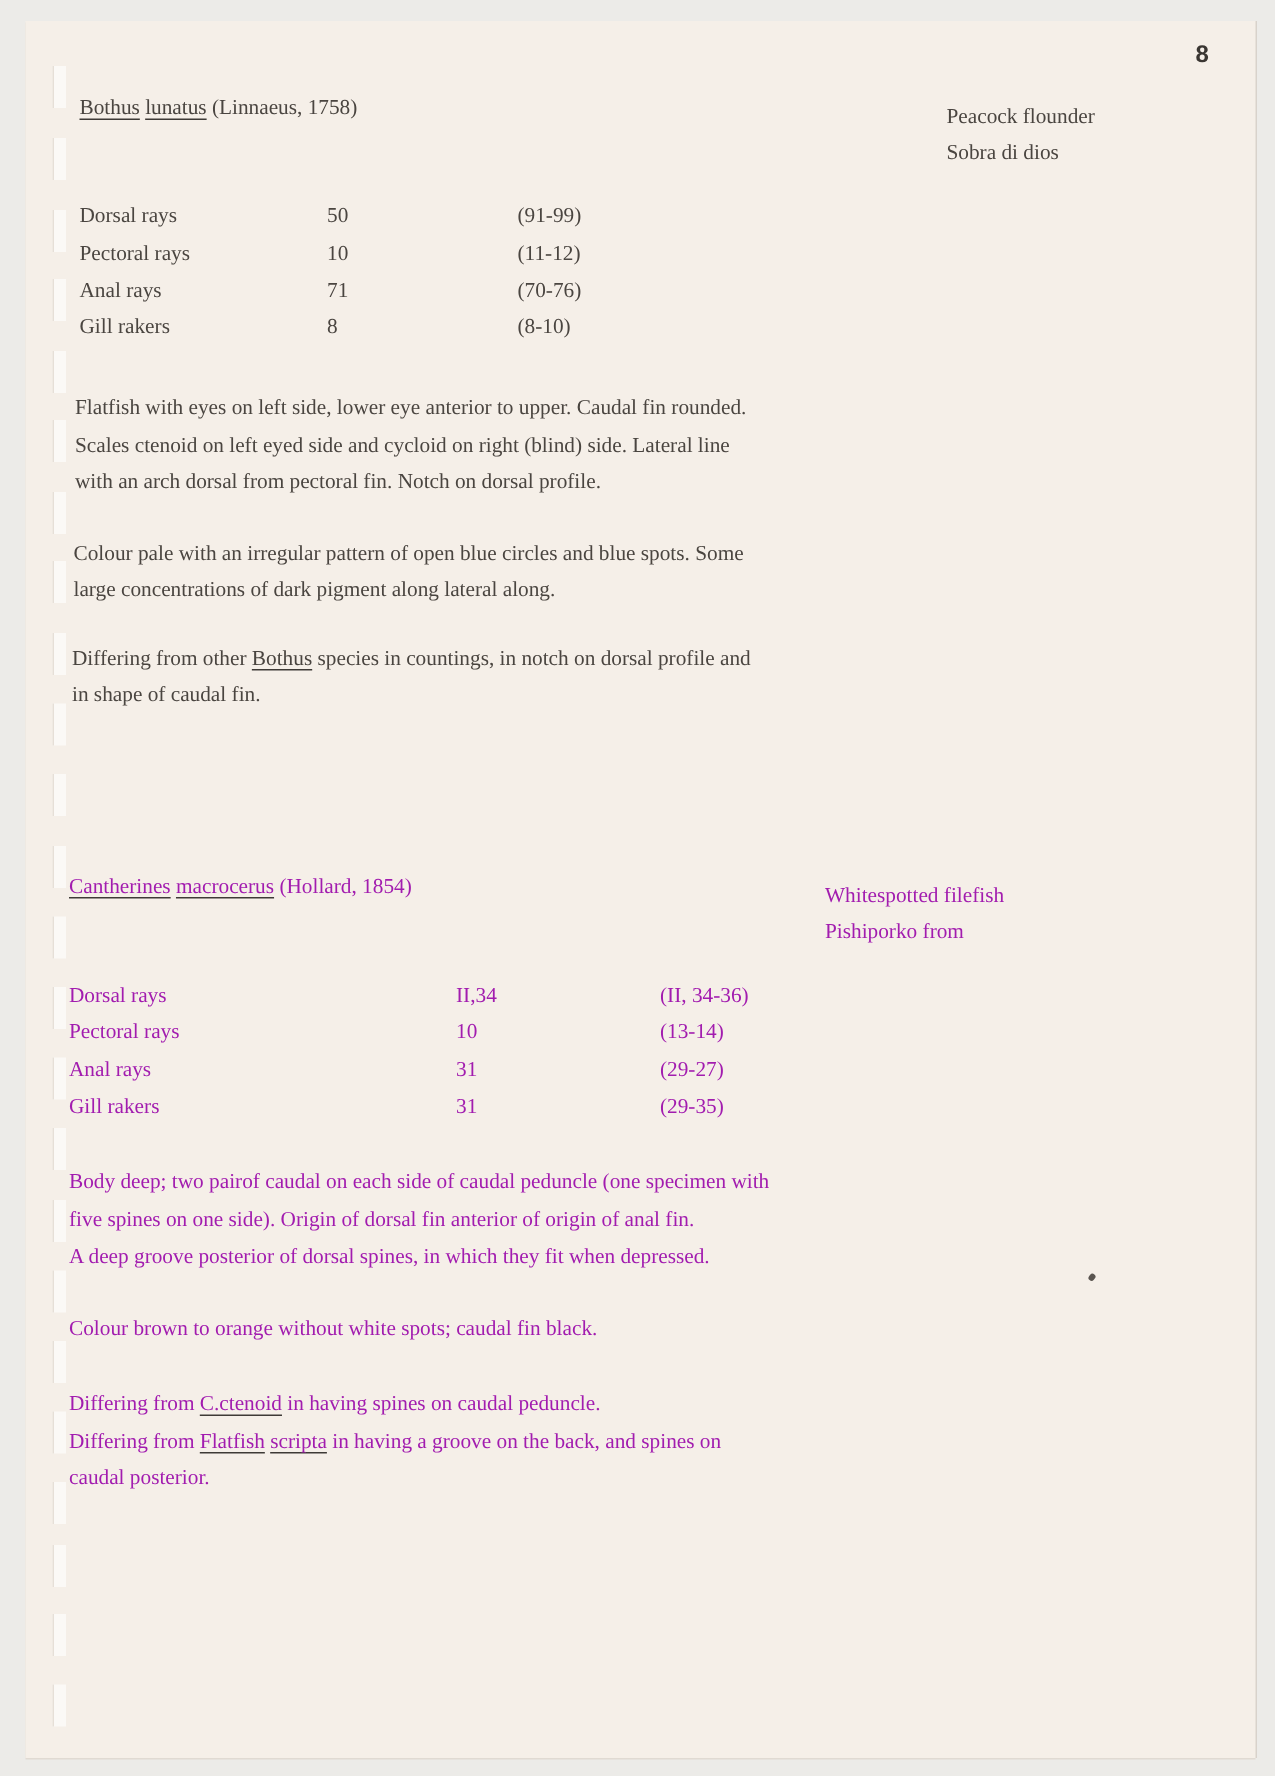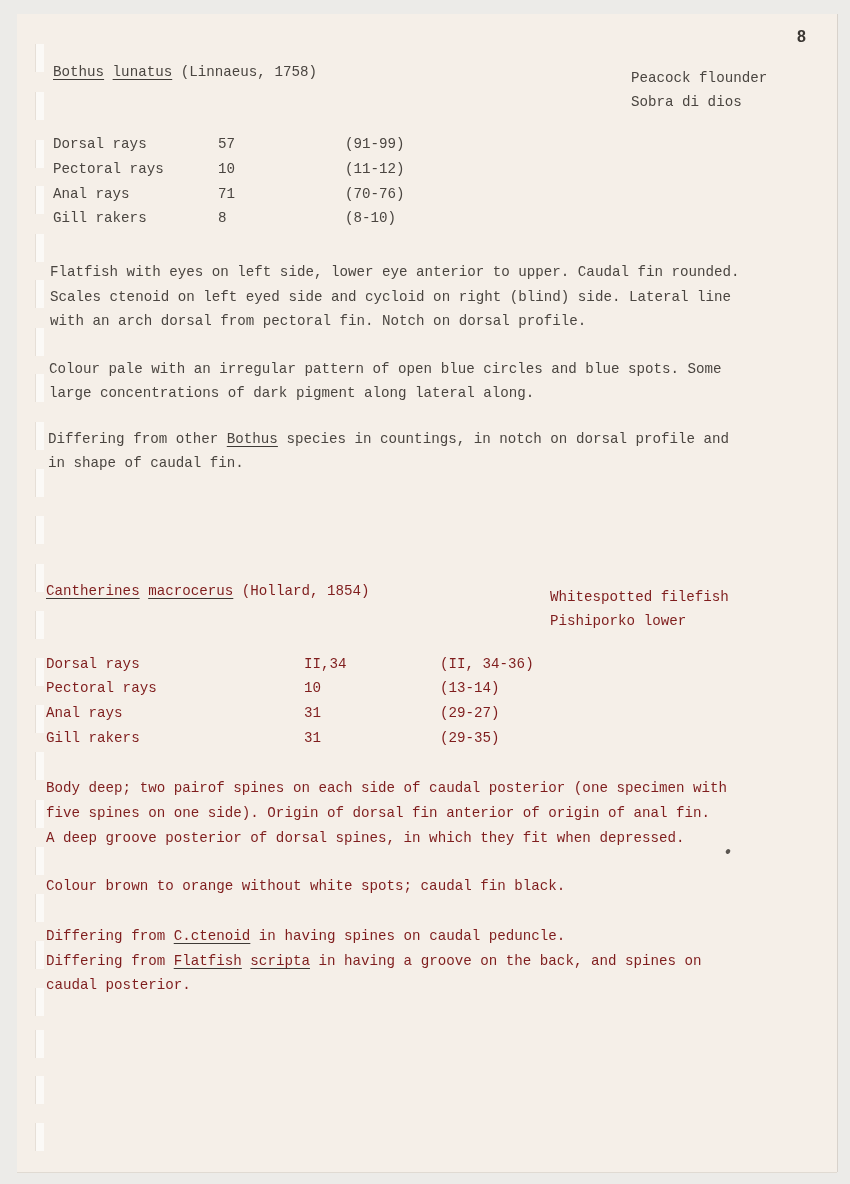--- a/index.html
+++ b/index.html
@@ -10,22 +10,22 @@
   }
   .page {
     position: absolute; left: 17px; top: 14px; width: 820px; height: 1158px;
     background: #f5efe8;
     box-shadow: 1px 0 0 #d8d2cb, 0 1px 0 #e0dad2;
   }
   .hole {
     position: absolute; left: 18px; width: 8px; height: 28px;
     background: #fbf9f6; border-left: 1px solid #e6dfd7;
   }
-  .t { position: absolute; white-space: pre; font-size: 14.2px; line-height: 24px; color: #4a4540; }
-  .faint { color: #7f1d1d; }
+  .t { position: absolute; white-space: pre; font-size: 14.2px; line-height: 24px; color: #4a4540; font-family: Liberation Serif, serif; }
+  .faint { color: #a21caf; }
   .u { text-decoration: underline; text-decoration-color: #3e3a36; text-underline-offset: 3px; }
   .page-num {
     position: absolute; left: 797px; top: 28px; font-family: "Liberation Sans", sans-serif;
     font-weight: bold; font-size: 16px; color: #3a3632;
   }
   .smudge { position: absolute; left: 726px; top: 849px; width: 4px; height: 5px; background: #5a5550; border-radius: 2px; transform: rotate(40deg); }
 </style>
 </head>
 <body>
 
@@ -59,21 +59,21 @@
 
 <div class="page-num">8</div>
 
 <div class="t" style="left:53px;top:60px"><span class="u">Bothus</span> <span class="u">lunatus</span> <span>(Linnaeus, 1758)</span></div>
 
 <div class="t" style="left:631px;top:66px">Peacock flounder</div>
 <div class="t" style="left:631px;top:90px">Sobra di dios</div>
 
 <div>
   <div class="t" style="left:53px;top:132px">Dorsal rays</div>
-  <div class="t" style="left:218px;top:132px">57</div>
+  <div class="t" style="left:218px;top:132px">50</div>
   <div class="t" style="left:345px;top:132px">(91-99)</div>
 
   <div class="t" style="left:53px;top:157px">Pectoral rays</div>
   <div class="t" style="left:218px;top:157px">10</div>
   <div class="t" style="left:345px;top:157px">(11-12)</div>
 
   <div class="t" style="left:53px;top:182px">Anal rays</div>
   <div class="t" style="left:218px;top:182px">71</div>
   <div class="t" style="left:345px;top:182px">(70-76)</div>
 
@@ -94,42 +94,42 @@
 </div>
 
 <div>
   <div class="t" style="left:48px;top:427px"><span>Differing from other </span><span class="u">Bothus</span><span> species in countings, in notch on dorsal profile and</span></div>
   <div class="t" style="left:48px;top:451px">in shape of caudal fin.</div>
 </div>
 
 <div class="t faint" style="left:46px;top:579px"><span class="u">Cantherines</span> <span class="u">macrocerus</span> <span>(Hollard, 1854)</span></div>
 
 <div class="t faint" style="left:550px;top:585px">Whitespotted filefish</div>
-<div class="t faint" style="left:550px;top:609px">Pishiporko lower</div>
+<div class="t faint" style="left:550px;top:609px">Pishiporko from</div>
 
 <div>
   <div class="t faint" style="left:46px;top:652px">Dorsal rays</div>
   <div class="t faint" style="left:304px;top:652px">II,34</div>
   <div class="t faint" style="left:440px;top:652px">(II, 34-36)</div>
 
   <div class="t faint" style="left:46px;top:676px">Pectoral rays</div>
   <div class="t faint" style="left:304px;top:676px">10</div>
   <div class="t faint" style="left:440px;top:676px">(13-14)</div>
 
   <div class="t faint" style="left:46px;top:701px">Anal rays</div>
   <div class="t faint" style="left:304px;top:701px">31</div>
   <div class="t faint" style="left:440px;top:701px">(29-27)</div>
 
   <div class="t faint" style="left:46px;top:726px">Gill rakers</div>
   <div class="t faint" style="left:304px;top:726px">31</div>
   <div class="t faint" style="left:440px;top:726px">(29-35)</div>
 </div>
 
 <div>
-  <div class="t faint" style="left:46px;top:776px">Body deep; two pairof spines on each side of caudal posterior (one specimen with</div>
+  <div class="t faint" style="left:46px;top:776px">Body deep; two pairof caudal on each side of caudal peduncle (one specimen with</div>
   <div class="t faint" style="left:46px;top:801px">five spines on one side). Origin of dorsal fin anterior of origin of anal fin.</div>
   <div class="t faint" style="left:46px;top:826px">A deep groove posterior of dorsal spines, in which they fit when depressed.</div>
 </div>
 <div class="smudge"></div>
 
 <div>
   <div class="t faint" style="left:46px;top:874px">Colour brown to orange without white spots; caudal fin black.</div>
 </div>
 
 <div>

